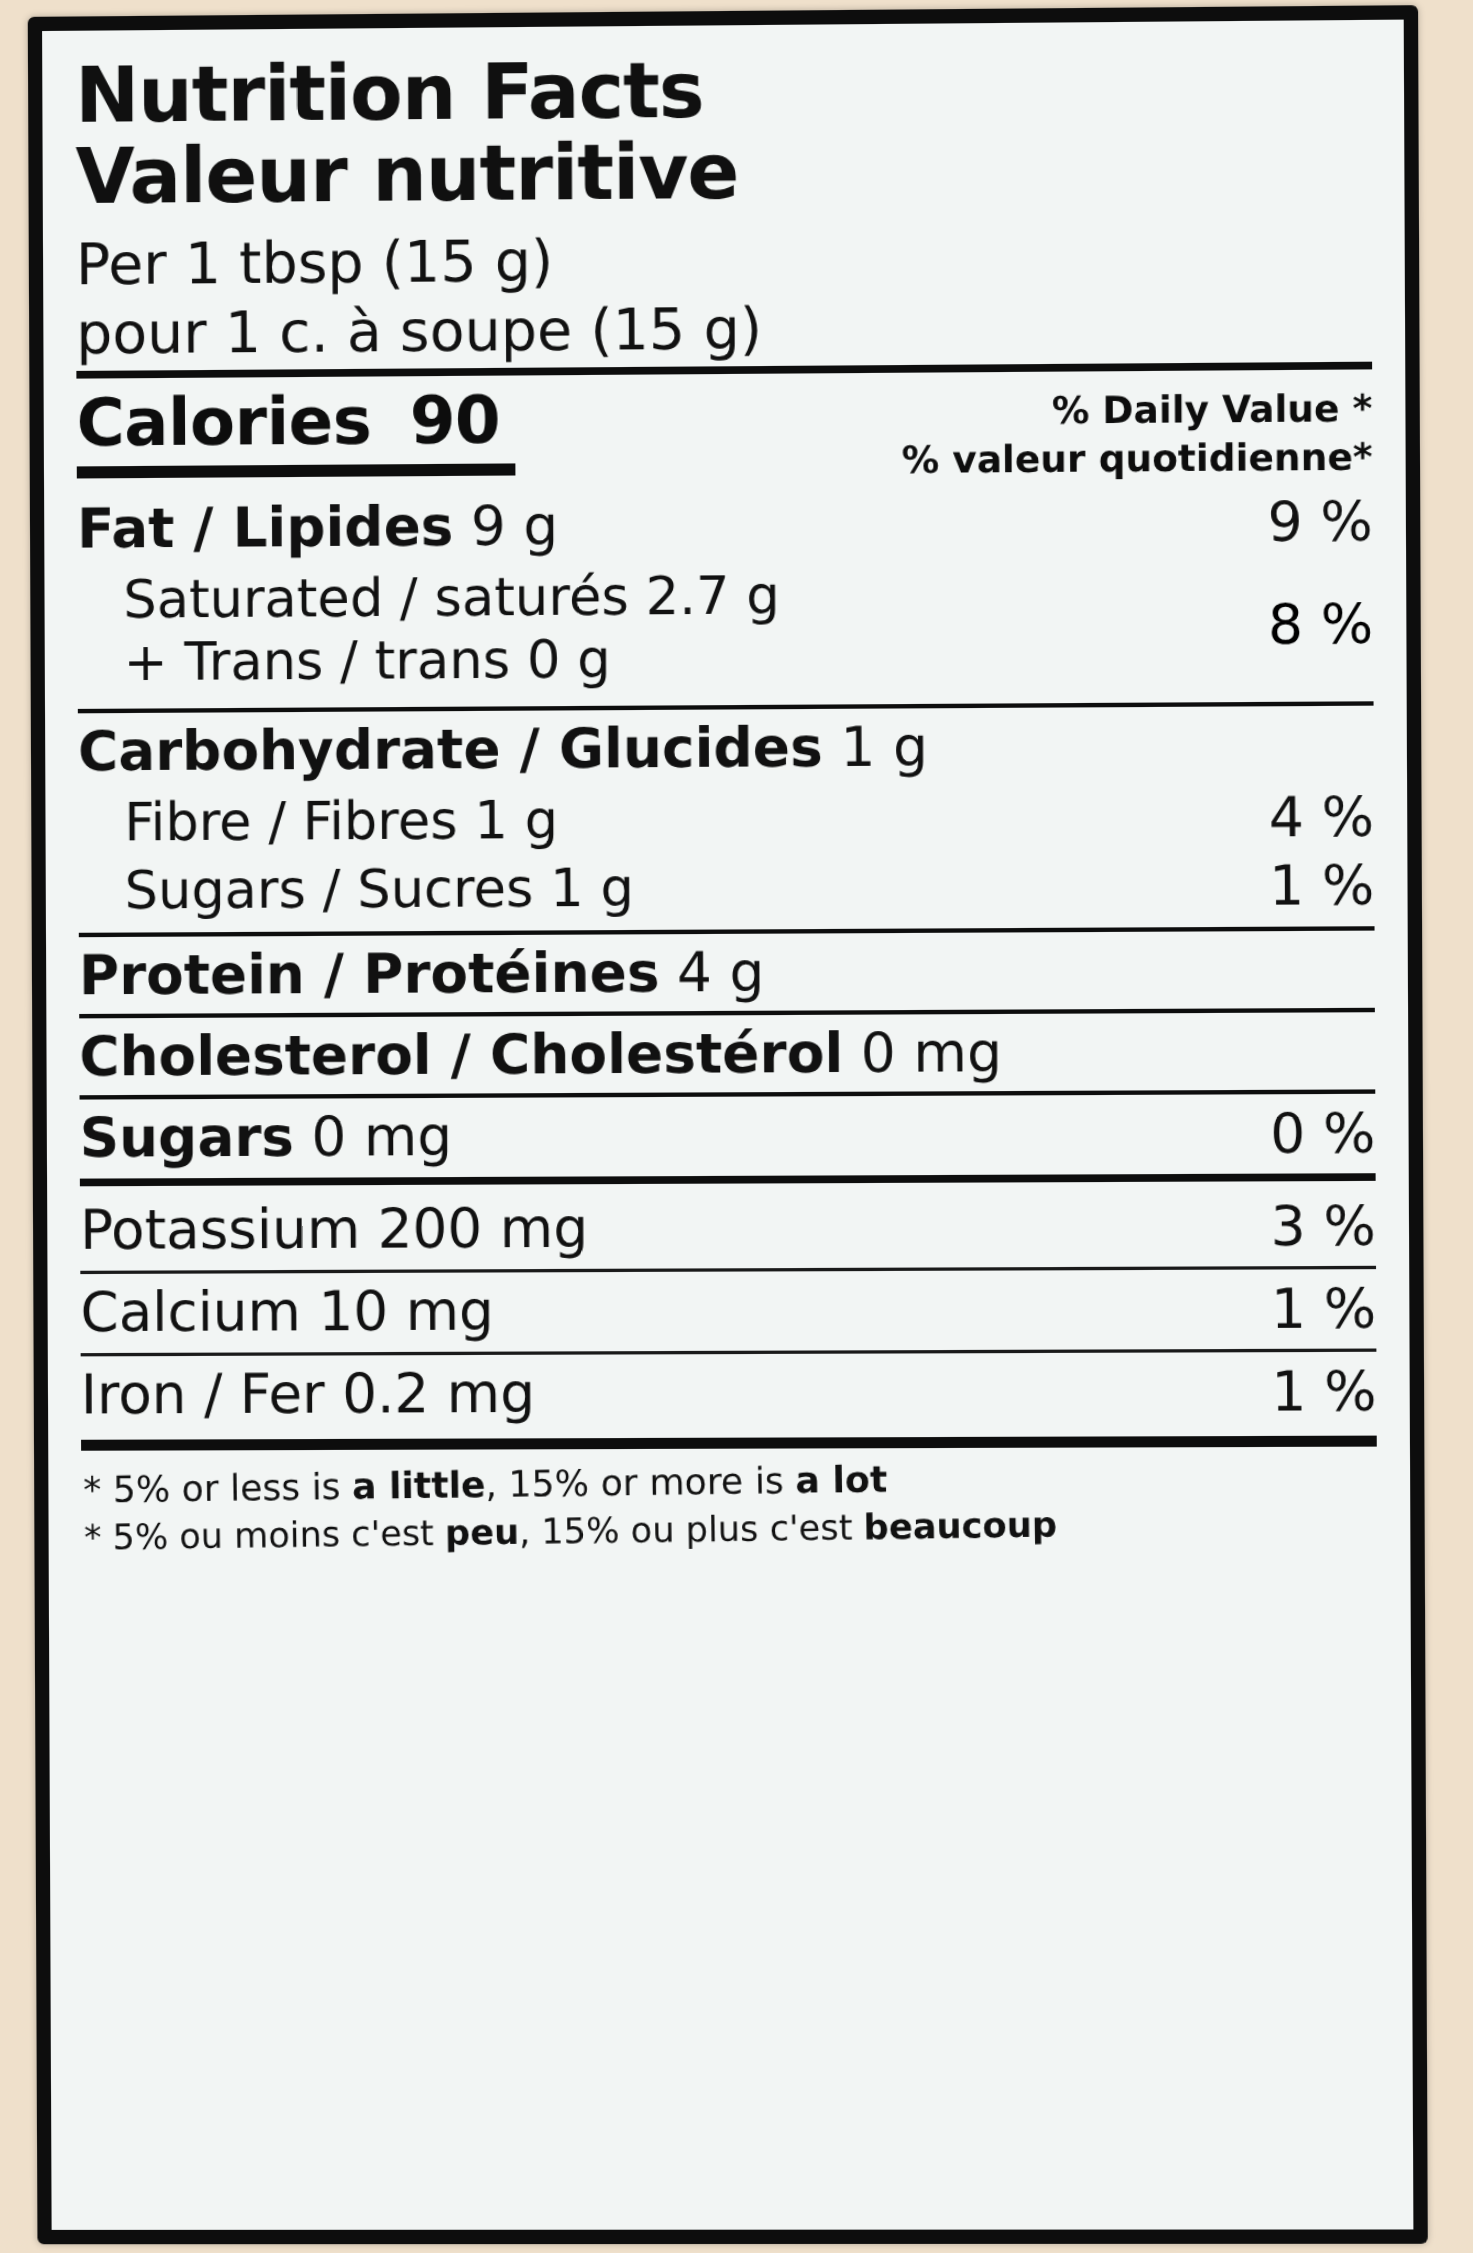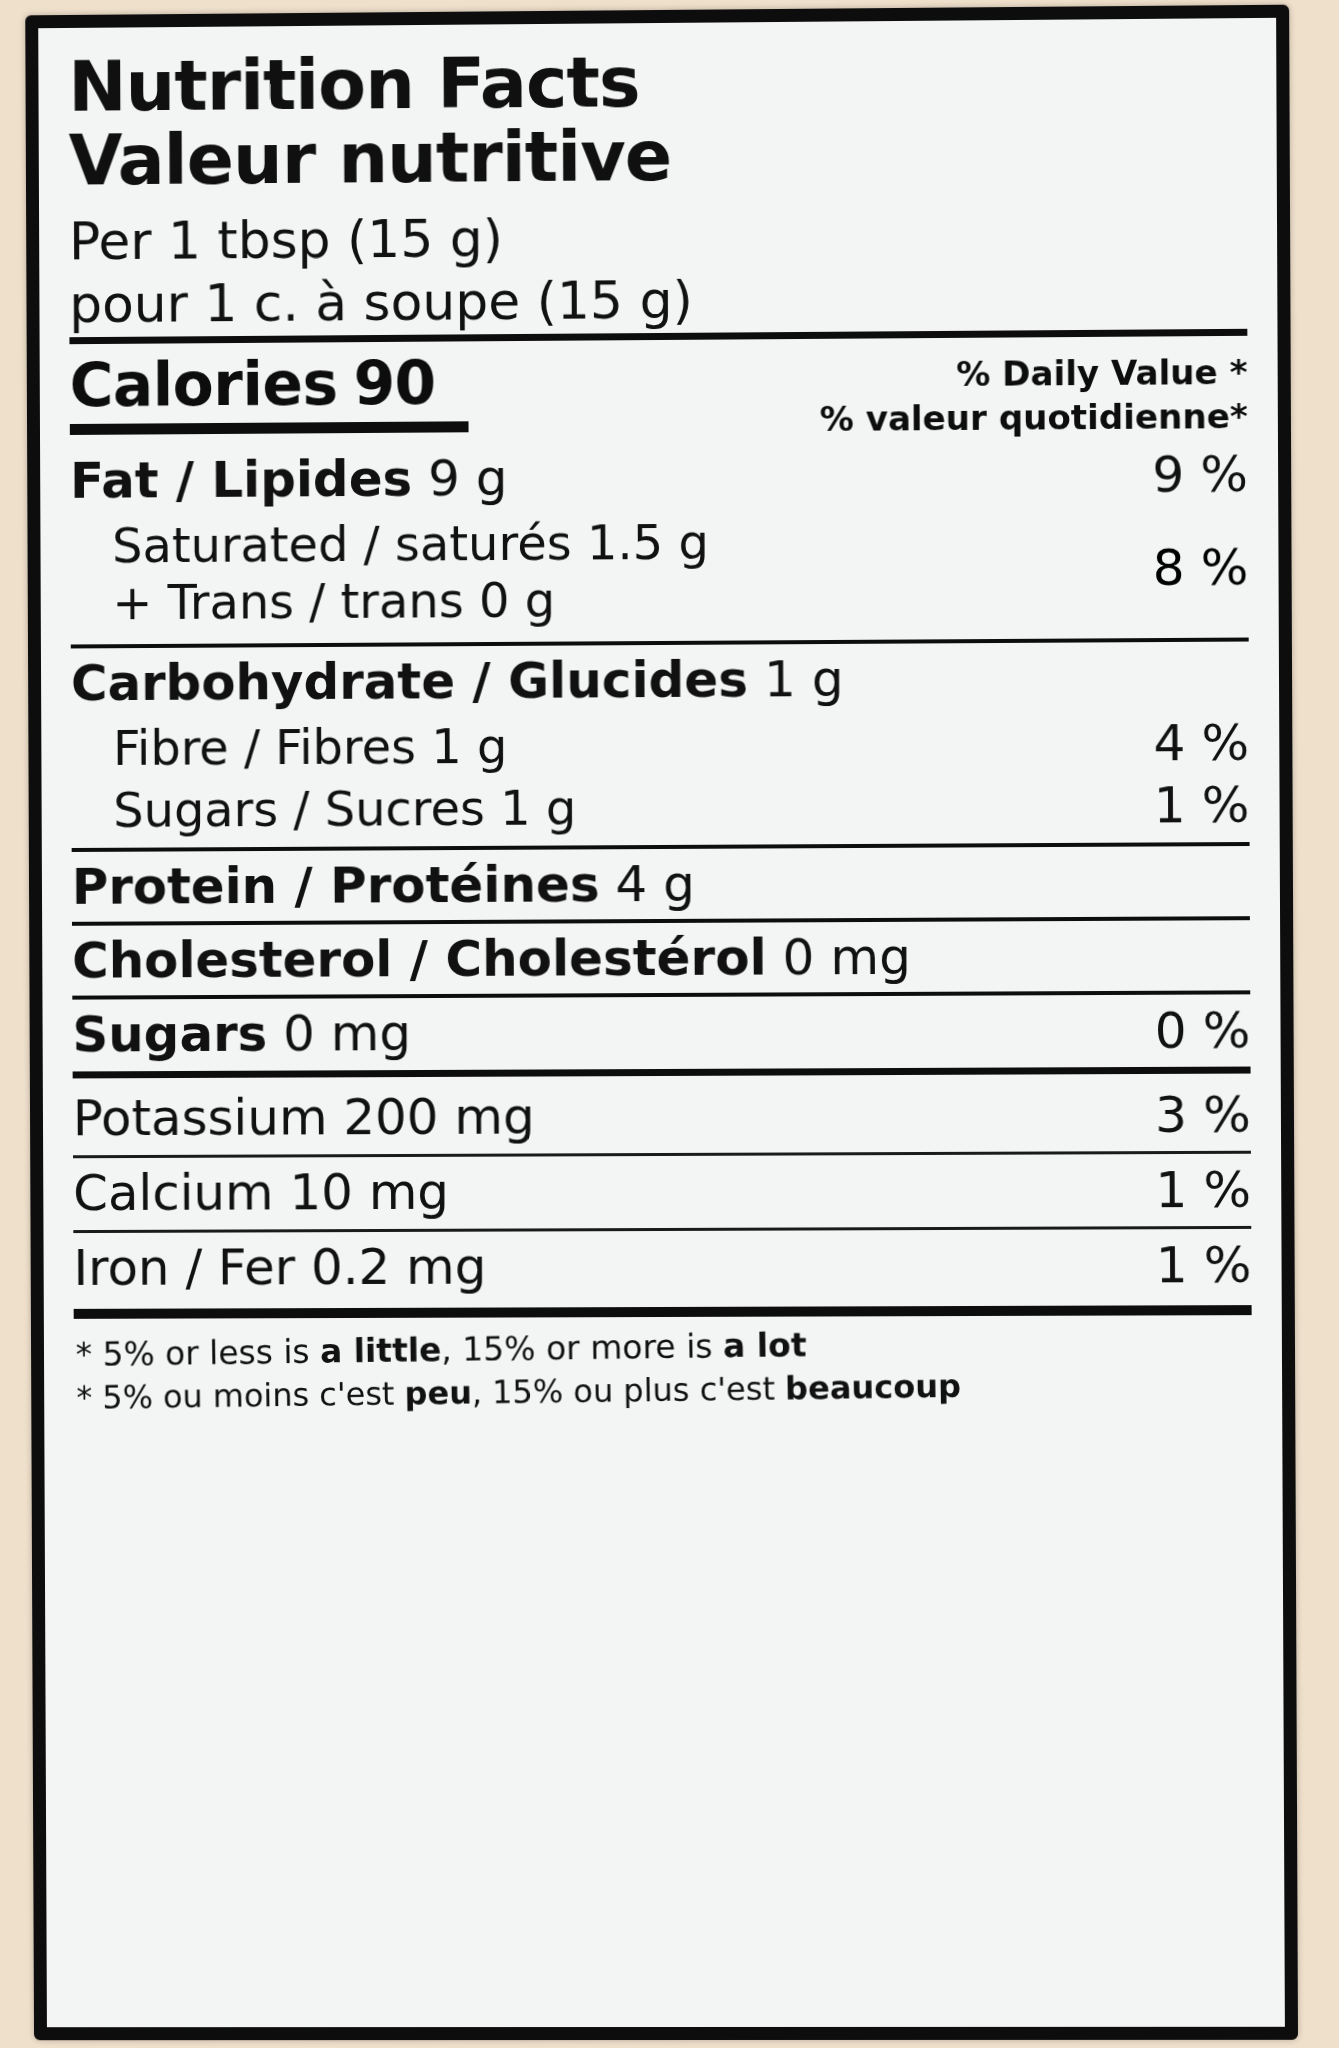--- a/index.html
+++ b/index.html
@@ -95,21 +95,21 @@
     align-items: flex-start;
     justify-content: space-between;
     padding: 6px 0 0 0;
   }
   .calories {
     font-size: 60px;
     font-weight: bold;
     color: #0d0d0d;
     letter-spacing: -0.5px;
   }
-  .calories .num { margin-left: 16px; text-align: center; }
+  .calories .num { margin-left: 35px; text-align: center; }
   .dv-block {
     text-align: right;
     font-size: 34px;
     font-weight: bold;
     line-height: 1.3;
     color: #0d0d0d;
     padding-top: 8px;
   }
   .cal-underline {
     width: 400px;
@@ -184,21 +184,21 @@
       </div>
     </div>
 
     <div class="row">
       <div class="left nut-main"><b>Fat / Lipides</b> <span>9 g</span></div>
       <div class="right pct">9 %</div>
     </div>
 
     <div class="stack-sub-2">
       <div class="lines">
-        <div class="nut-sub"><span>Saturated / saturés</span> <span>1.5 g</span></div>
+        <div class="nut-sub"><span>Saturated / saturés</span> <span>2.7 g</span></div>
         <div class="nut-sub"><span>+ Trans / trans</span> <span>0 g</span></div>
       </div>
       <div class="pctcell">8 %</div>
     </div>
 
     <div class="rule-thin" style="margin-top:14px"></div>
 
     <div class="row">
       <div class="left nut-main"><b>Carbohydrate / Glucides</b> <span>1 g</span></div>
       <div class="right pct"></div>

